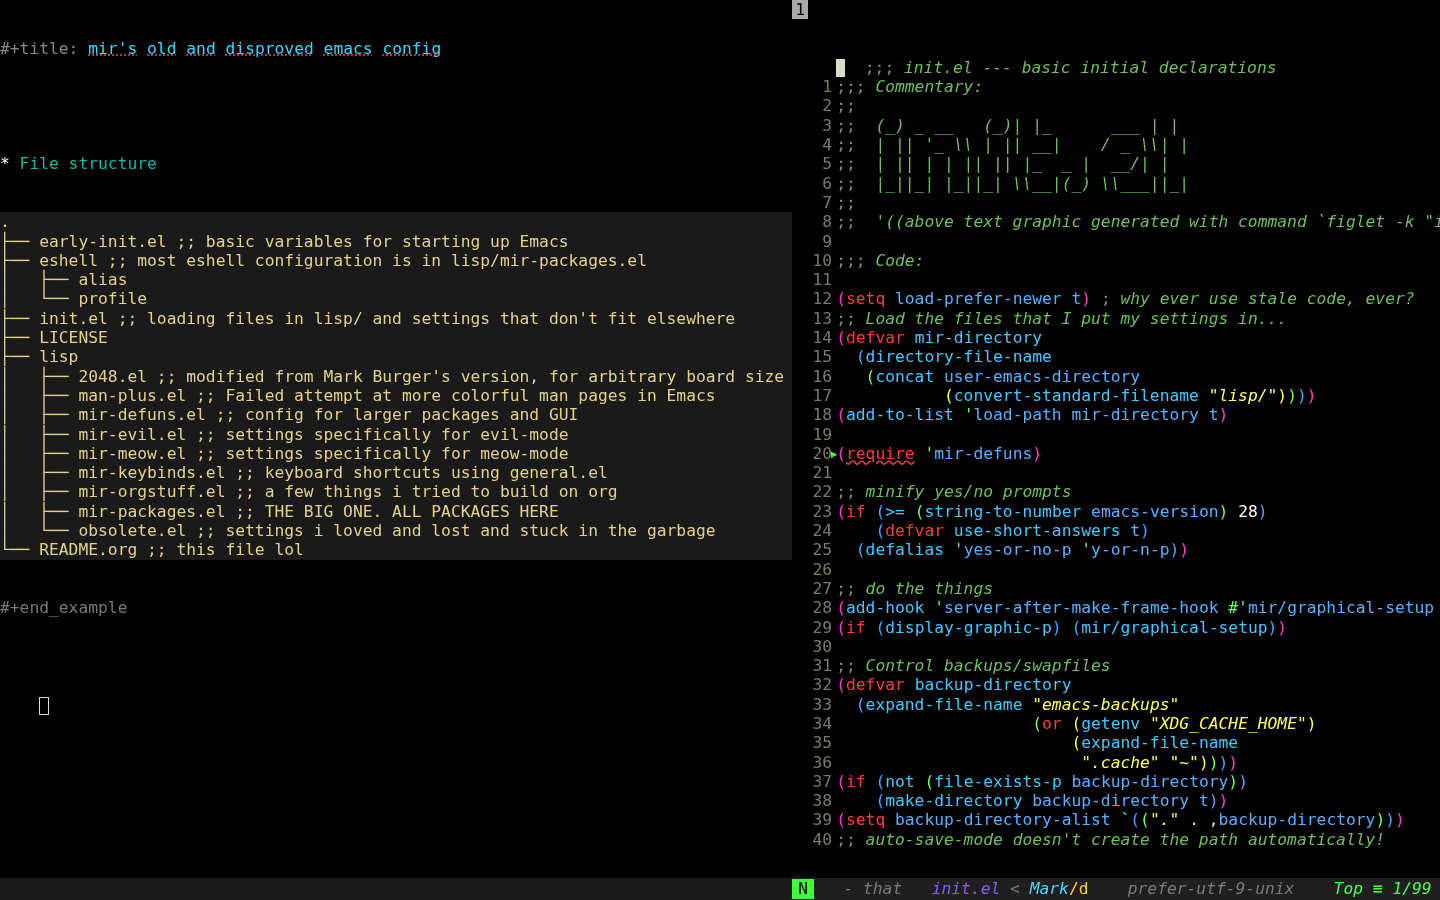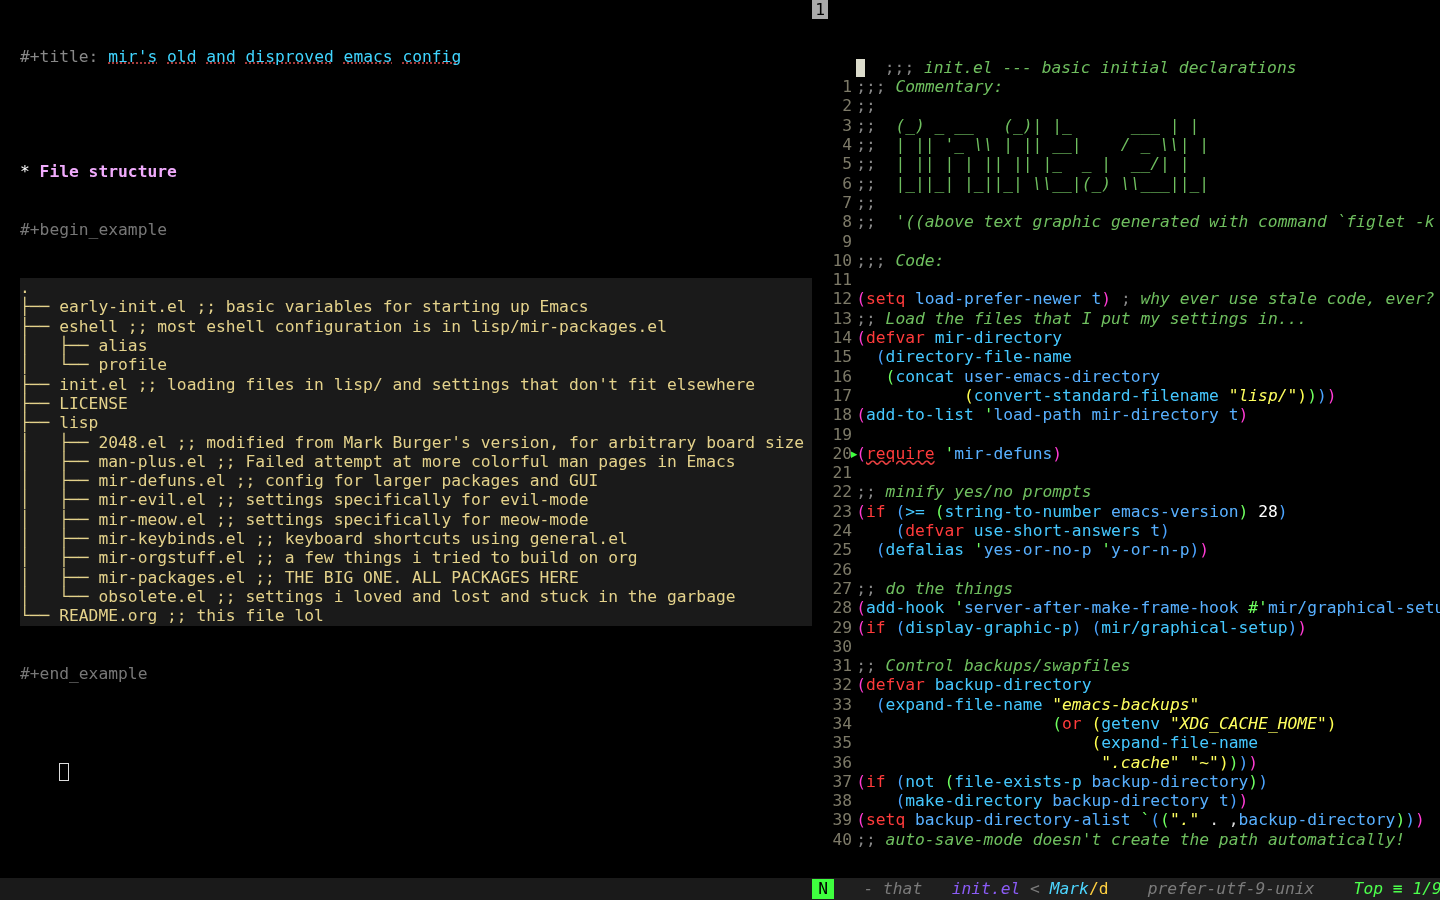--- a/index.html
+++ b/index.html
@@ -9,38 +9,37 @@
     font-family: "Consolas", "Menlo", "DejaVu Sans Mono", monospace;
     font-size: 16.3px;
     line-height: 19.3px;
     overflow: hidden;
     color: #ddd;
   }
   .container { display: flex; width: 100%; height: 100%; }
   .left-pane {
     width: 814px;
     background: #000;
-    padding-left: 20px;
+    padding-left: 0;
     white-space: pre;
     position: relative;
-    margin-top: 8px;
   }
   .right-pane {
     flex: 1;
     background: #000;
     white-space: pre;
     position: relative;
   }
   
   .title-line { color: #eee; }
   .title-kw { color: #888; }
   .title-cyan { color: #40d5ff; text-decoration: underline dotted rgba(255,90,90,.8); }
   .title-normal { color: #eee; }
   .hl-star { color: #fff; }
-  .hl-red { color: #f0abfc; font-weight: bold; }
+  .hl-red { color: #14b8a6; font-weight: normal; }
   .dim { color: #777; }
   .example-block {
     background: #1a1a1a;
     color: #e4d28b;
     display: block;
     white-space: pre;
     padding-right: 8px;
   }
   .cursor-box {
     display:inline-block;
@@ -108,21 +107,20 @@
 </style>
 </head>
 <body>
 
 <div class="container">
 
   <div class="left-pane">
     <div class="title-line"><span class="title-kw">#+title: </span><span id="title-words"><span class="title-cyan">mir's</span><span class="title-normal"> </span><span class="title-cyan">old</span><span class="title-normal"> </span><span class="title-cyan">and</span><span class="title-normal"> </span><span class="title-cyan">disproved</span><span class="title-normal"> </span><span class="title-cyan">emacs</span><span class="title-normal"> </span><span class="title-cyan">config</span></span></div>
     <div>&nbsp;</div>
     <div><span class="hl-star">* </span><span class="hl-red">File structure</span></div>
-    <div class="dim">#+begin_example</div>
     <div class="example-block" id="tree-block">.
 ├── early-init.el ;; basic variables for starting up Emacs
 ├── eshell ;; most eshell configuration is in lisp/mir-packages.el
 │   ├── alias
 │   └── profile
 ├── init.el ;; loading files in lisp/ and settings that don't fit elsewhere
 ├── LICENSE
 ├── lisp
 │   ├── 2048.el ;; modified from Mark Burger's version, for arbitrary board size
 │   ├── man-plus.el ;; Failed attempt at more colorful man pages in Emacs

